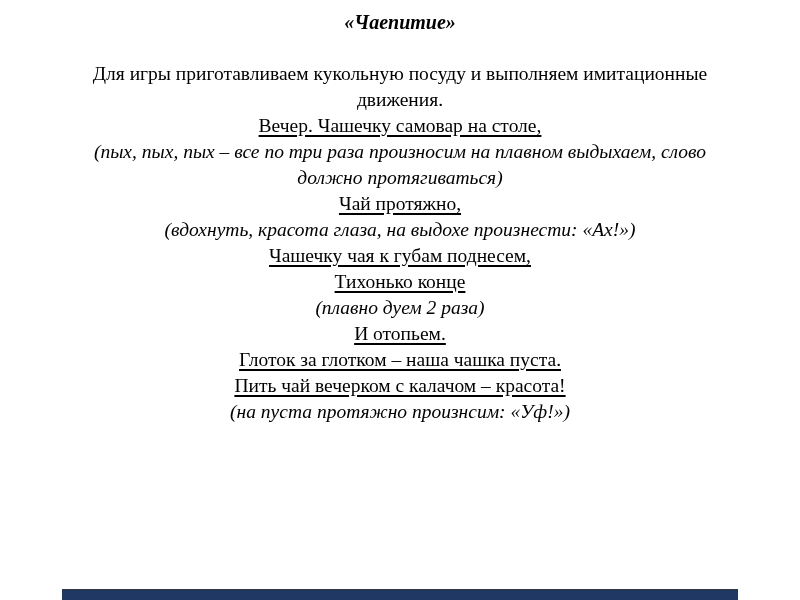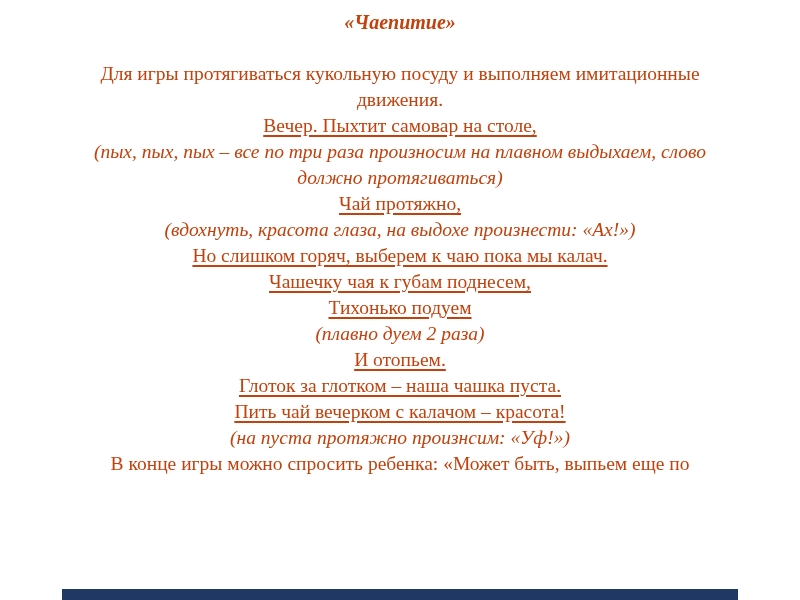--- a/index.html
+++ b/index.html
@@ -18,21 +18,21 @@
     padding-top: 9px;
   }
   .text-block {
     width: 760px;
     margin: 0 auto;
     text-align: center;
   }
   .line {
     font-size: 19.5px;
     line-height: 26px;
-    color: #c2410c;
+    color: #000000;
     white-space: nowrap;
     font-family: Liberation Serif, serif;
   }
   .line.title {
     font-weight: bold;
     font-style: italic;
     font-size: 20px;
   }
   .line.underline {
     text-decoration: underline;
@@ -55,32 +55,30 @@
   }
 </style>
 </head>
 <body>
 
 <div class="slide" style="background: rgb(255, 255, 255);">
   <div class="text-block">
     <div class="line title">«Чаепитие»</div>
     <div class="line spacer"></div>
     <div id="lines">
-        <div class="line ">Для игры протягиваться кукольную посуду и выполняем имитационные</div>
+        <div class="line ">Для игры приготавливаем кукольную посуду и выполняем имитационные</div>
         <div class="line ">движения.</div>
-        <div class="line underline">Вечер. Пыхтит самовар на столе,</div>
+        <div class="line underline">Вечер. Чашечку самовар на столе,</div>
         <div class="line italic">(пых, пых, пых – все по три раза произносим на плавном выдыхаем, слово</div>
         <div class="line italic">должно протягиваться)</div>
         <div class="line underline">Чай протяжно,</div>
         <div class="line italic">(вдохнуть, красота глаза, на выдохе произнести: «Ах!»)</div>
-        <div class="line underline">Но слишком горяч, выберем к чаю пока мы калач.</div>
         <div class="line underline">Чашечку чая к губам поднесем,</div>
-        <div class="line underline">Тихонько подуем</div>
+        <div class="line underline">Тихонько конце</div>
         <div class="line italic">(плавно дуем 2 раза)</div>
         <div class="line underline">И отопьем.</div>
         <div class="line underline">Глоток за глотком – наша чашка пуста.</div>
         <div class="line underline">Пить чай вечерком с калачом – красота!</div>
         <div class="line italic">(на пуста протяжно произнсим: «Уф!»)</div>
-        <div class="line ">В конце игры можно спросить ребенка: «Может быть, выпьем еще по</div>
       </div>
   </div>
   <div class="accent-bar" style="background: rgb(31, 56, 100);"></div>
 </div>
 
 </body></html>

